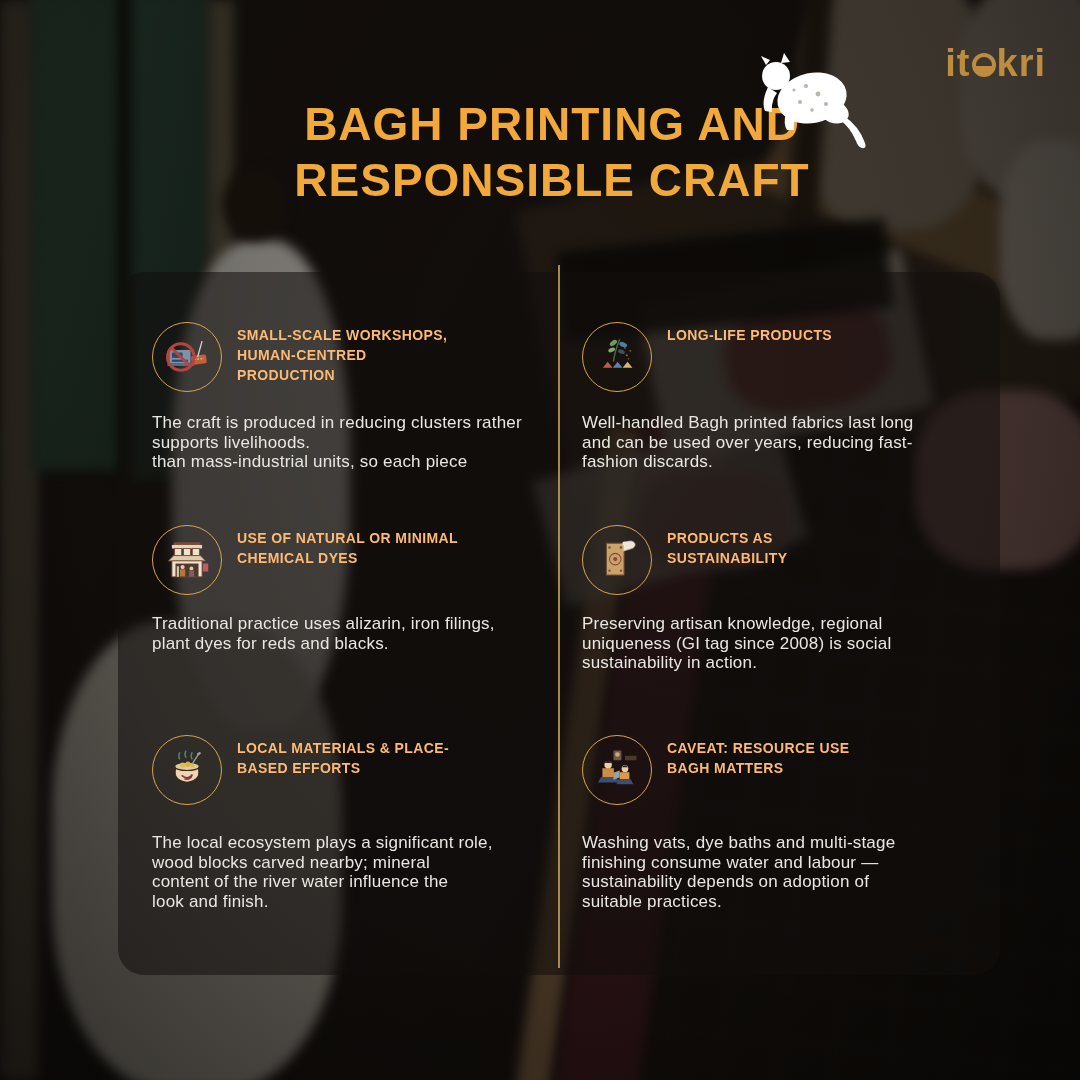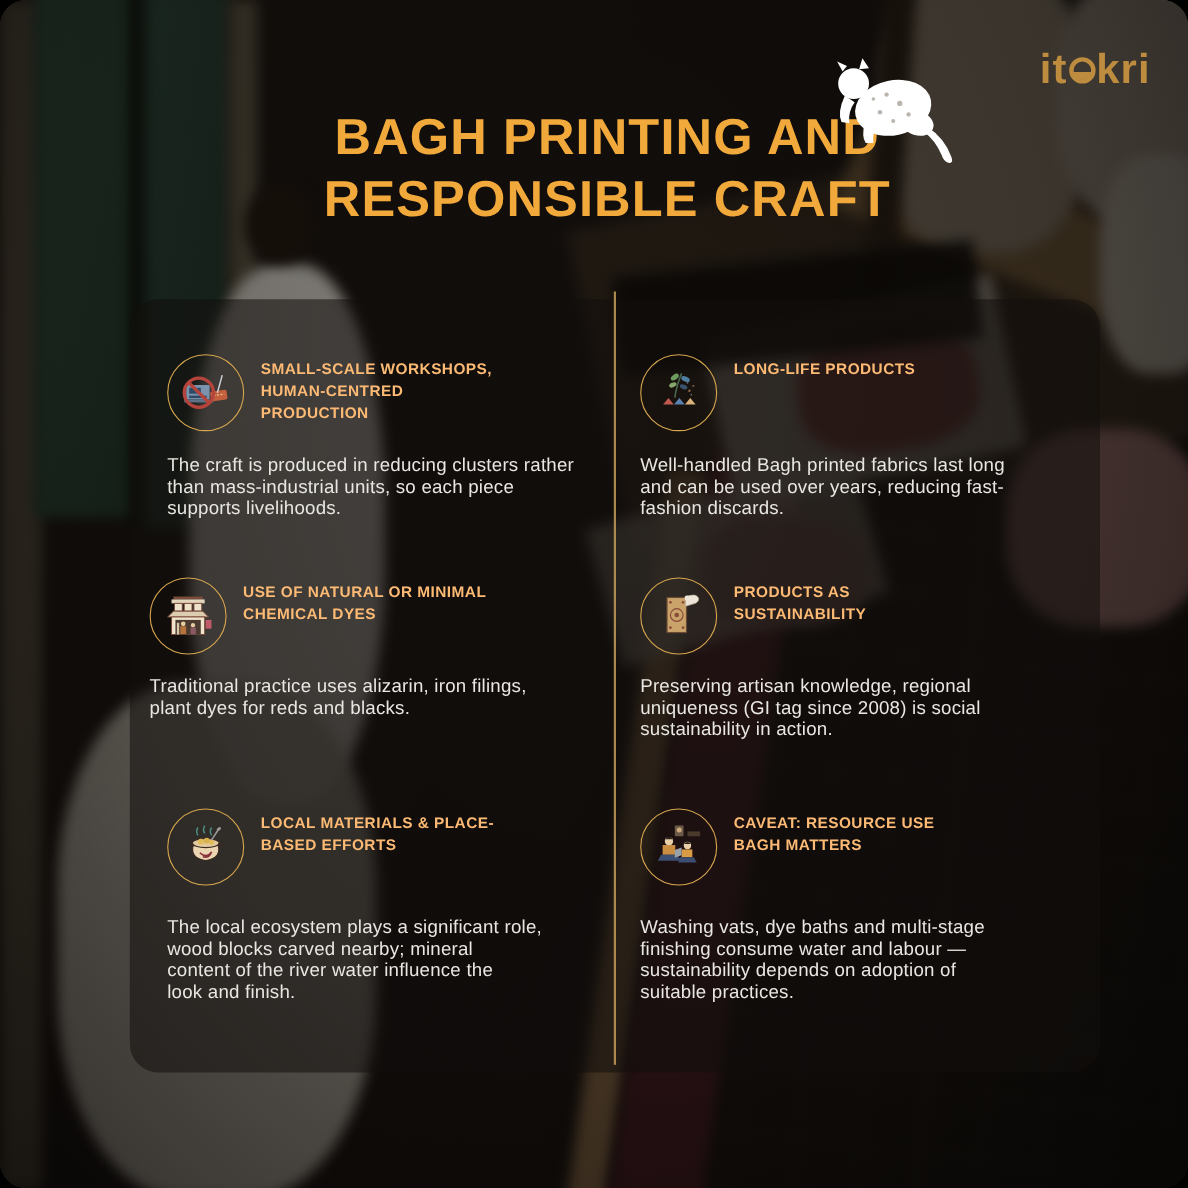--- a/index.html
+++ b/index.html
@@ -1,17 +1,17 @@
 <!DOCTYPE html>
 <html><head>
 <meta charset="utf-8">
 <style>
   html,body{margin:0;padding:0;background:#000;}
   .canvas{position:relative;width:1080px;height:1080px;overflow:hidden;
-          font-family:"Liberation Sans",sans-serif;background:#14100c;border-radius:24px;}
+          font-family:"Liberation Sans",sans-serif;background:#14100c;}
   
   .photo{position:absolute;inset:0;}
   .photo .ph{position:absolute;filter:blur(6px);}
   .base{inset:0;background:linear-gradient(120deg,#1b1510 0%,#171210 45%,#0f0c09 100%);filter:none!important;}
   .wall-left{left:0;top:0;width:38px;height:1080px;background:#4e4639;}
   .door-l{left:30px;top:-10px;width:92px;height:480px;background:linear-gradient(100deg,#2e4c3b,#22392c);}
   .door-gap{left:118px;top:-10px;width:16px;height:490px;background:#0d150f;}
   .door-r{left:132px;top:-10px;width:78px;height:490px;background:linear-gradient(100deg,#2a463a,#1d3429);}
   .wall-sliver{left:208px;top:0;width:26px;height:420px;background:#585140;}
   .tabletop{left:540px;top:150px;width:560px;height:300px;background:#2e241a;transform:rotate(-12deg);}
@@ -46,21 +46,21 @@
   .logo{position:absolute;top:42px;right:34px;color:#be8c3e;font-weight:bold;font-size:38px;letter-spacing:1px;}
   .logo-o{display:inline-block;width:24px;height:24px;box-sizing:border-box;border:4.5px solid #be8c3e;
           border-radius:50%;background:linear-gradient(to top,#be8c3e 42%,transparent 42%);
           transform:translateY(1px);margin:0 1px;}
   .title{position:absolute;left:0;top:96px;width:1104px;text-align:center;color:#f2a93c;
          font-size:46px;font-weight:bold;line-height:56px;letter-spacing:1px;}
   .tiger{position:absolute;left:748px;top:52px;width:132px;height:108px;}
   
   .card{position:absolute;width:430px;height:190px;}
   .c0{left:152px;top:322px;} .c1{left:582px;top:322px;}
-  .c2{left:136px;top:525px;} .c3{left:582px;top:525px;}
+  .c2{left:152px;top:525px;} .c3{left:582px;top:525px;}
   .c4{left:152px;top:735px;} .c5{left:582px;top:735px;}
   .ring{position:absolute;left:0;top:0;width:70px;height:70px;border:1.6px solid #d7a64e;border-radius:50%;
         box-sizing:border-box;display:flex;align-items:center;justify-content:center;}
   .ring svg{width:62px;height:62px;}
   .hd{position:absolute;left:85px;top:3px;color:#fdba74;font-size:14px;font-weight:bold;
       line-height:20px;letter-spacing:.4px;white-space:nowrap;}
   .bd{position:absolute;left:0;color:#e9e7e2;font-size:17px;line-height:19.5px;letter-spacing:.2px;white-space:nowrap;}
   .r1 .bd{top:91px;} .r2 .bd{top:89px;} .r3 .bd{top:98px;}
 </style>
 </head>
@@ -139,22 +139,22 @@
         <line x1="17.5" y1="24.5" x2="38.5" y2="45.5" stroke="#b5443c" stroke-width="3.4"></line>
       </svg>
     </div>
     <div class="hd">
       <div>SMALL-SCALE WORKSHOPS,</div>
         <div>HUMAN-CENTRED</div>
         <div>PRODUCTION</div>
     </div>
     <div class="bd">
       <div>The craft is produced in reducing clusters rather</div>
+        <div>supports livelihoods.</div>
         <div>than mass-industrial units, so each piece</div>
-        <div>supports livelihoods.</div>
         <div></div>
     </div>
   </div>
 
   <div class="card c1 r1">
     <div class="ring">
       <svg viewBox="0 0 70 70">
         <path d="M38 15 C 34 25, 32 32, 31 40" stroke="#4a6b4e" stroke-width="1.6" fill="none"></path>
         <ellipse cx="31" cy="19" rx="4.6" ry="2.6" fill="#6f9a5d" transform="rotate(-35 31 19)"></ellipse>
         <ellipse cx="42" cy="21" rx="4.6" ry="2.6" fill="#4f7fa0" transform="rotate(25 42 21)"></ellipse>

